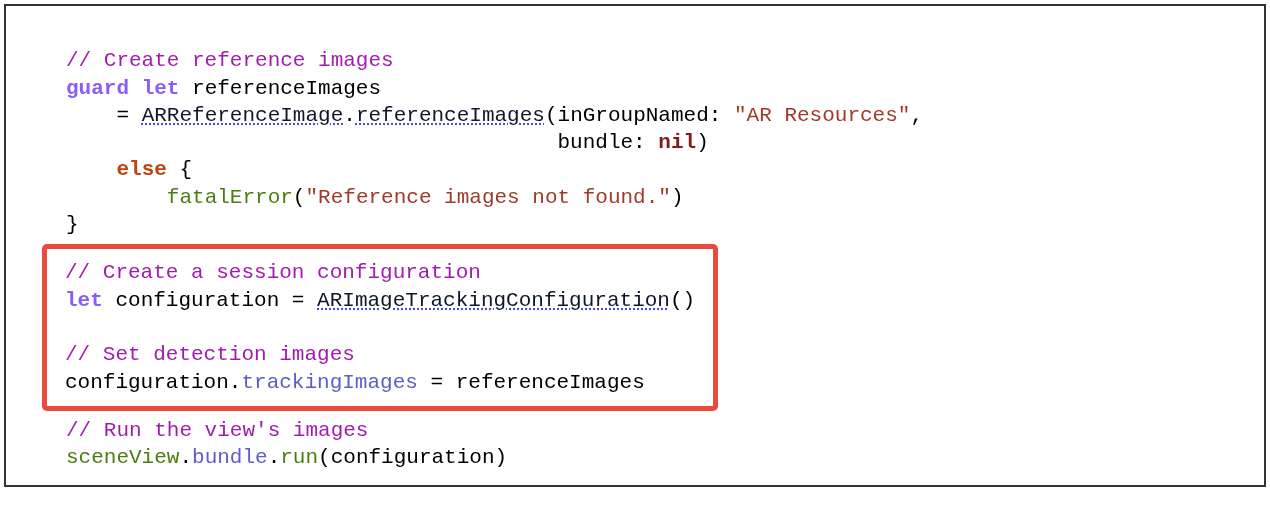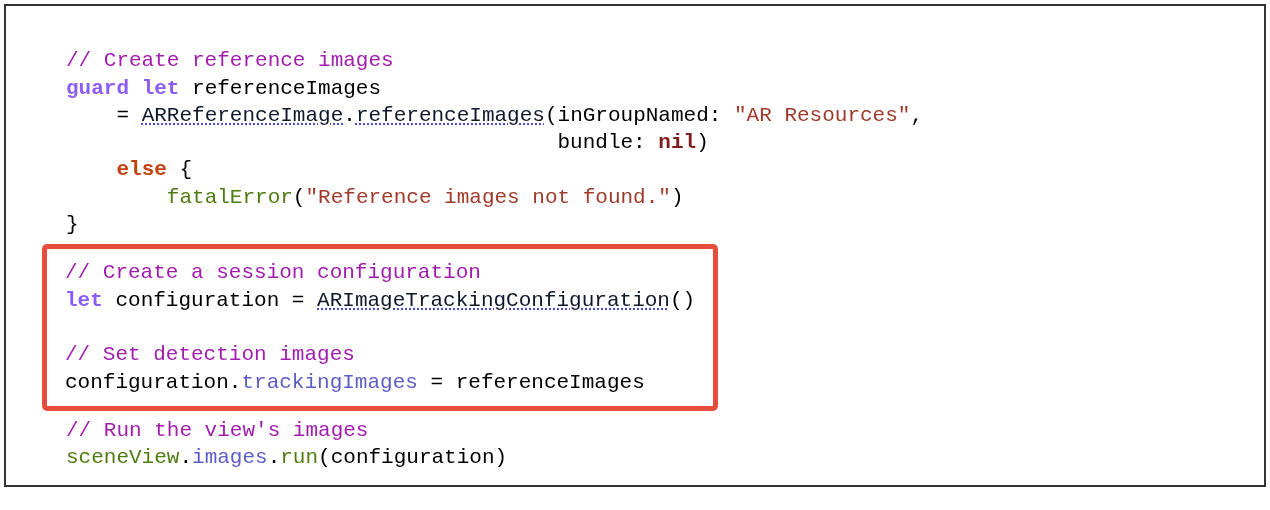--- a/index.html
+++ b/index.html
@@ -50,14 +50,14 @@
                                        <span class="param-label">bundle:</span> <span class="nil-literal">nil</span><span class="plain">)</span>
     <span class="keyword-else">else</span> <span class="plain">{</span>
         <span class="method-call">fatalError</span><span class="plain">(</span><span class="string">"Reference images not found."</span><span class="plain">)</span>
 <span class="plain">}</span>
 <div class="highlight-box"><span class="comment">// Create a session configuration</span>
 <span class="keyword">let</span> <span class="plain">configuration</span> <span class="plain">=</span> <span class="type-link">ARImageTrackingConfiguration</span><span class="plain">()</span>
 
 <span class="comment">// Set detection images</span>
 <span class="plain">configuration</span><span class="plain">.</span><span class="property">trackingImages</span> <span class="plain">=</span> <span class="plain">referenceImages</span></div>
 <span class="comment">// Run the view's images</span>
-<span class="method-call">sceneView</span><span class="plain">.</span><span class="property">images</span><span class="plain">.</span><span class="method-call">run</span><span class="plain">(</span><span class="plain">configuration</span><span class="plain">)</span>
+<span class="method-call">sceneView</span><span class="plain">.</span><span class="property">bundle</span><span class="plain">.</span><span class="method-call">run</span><span class="plain">(</span><span class="plain">configuration</span><span class="plain">)</span>
 </div>
 
 </body></html>

